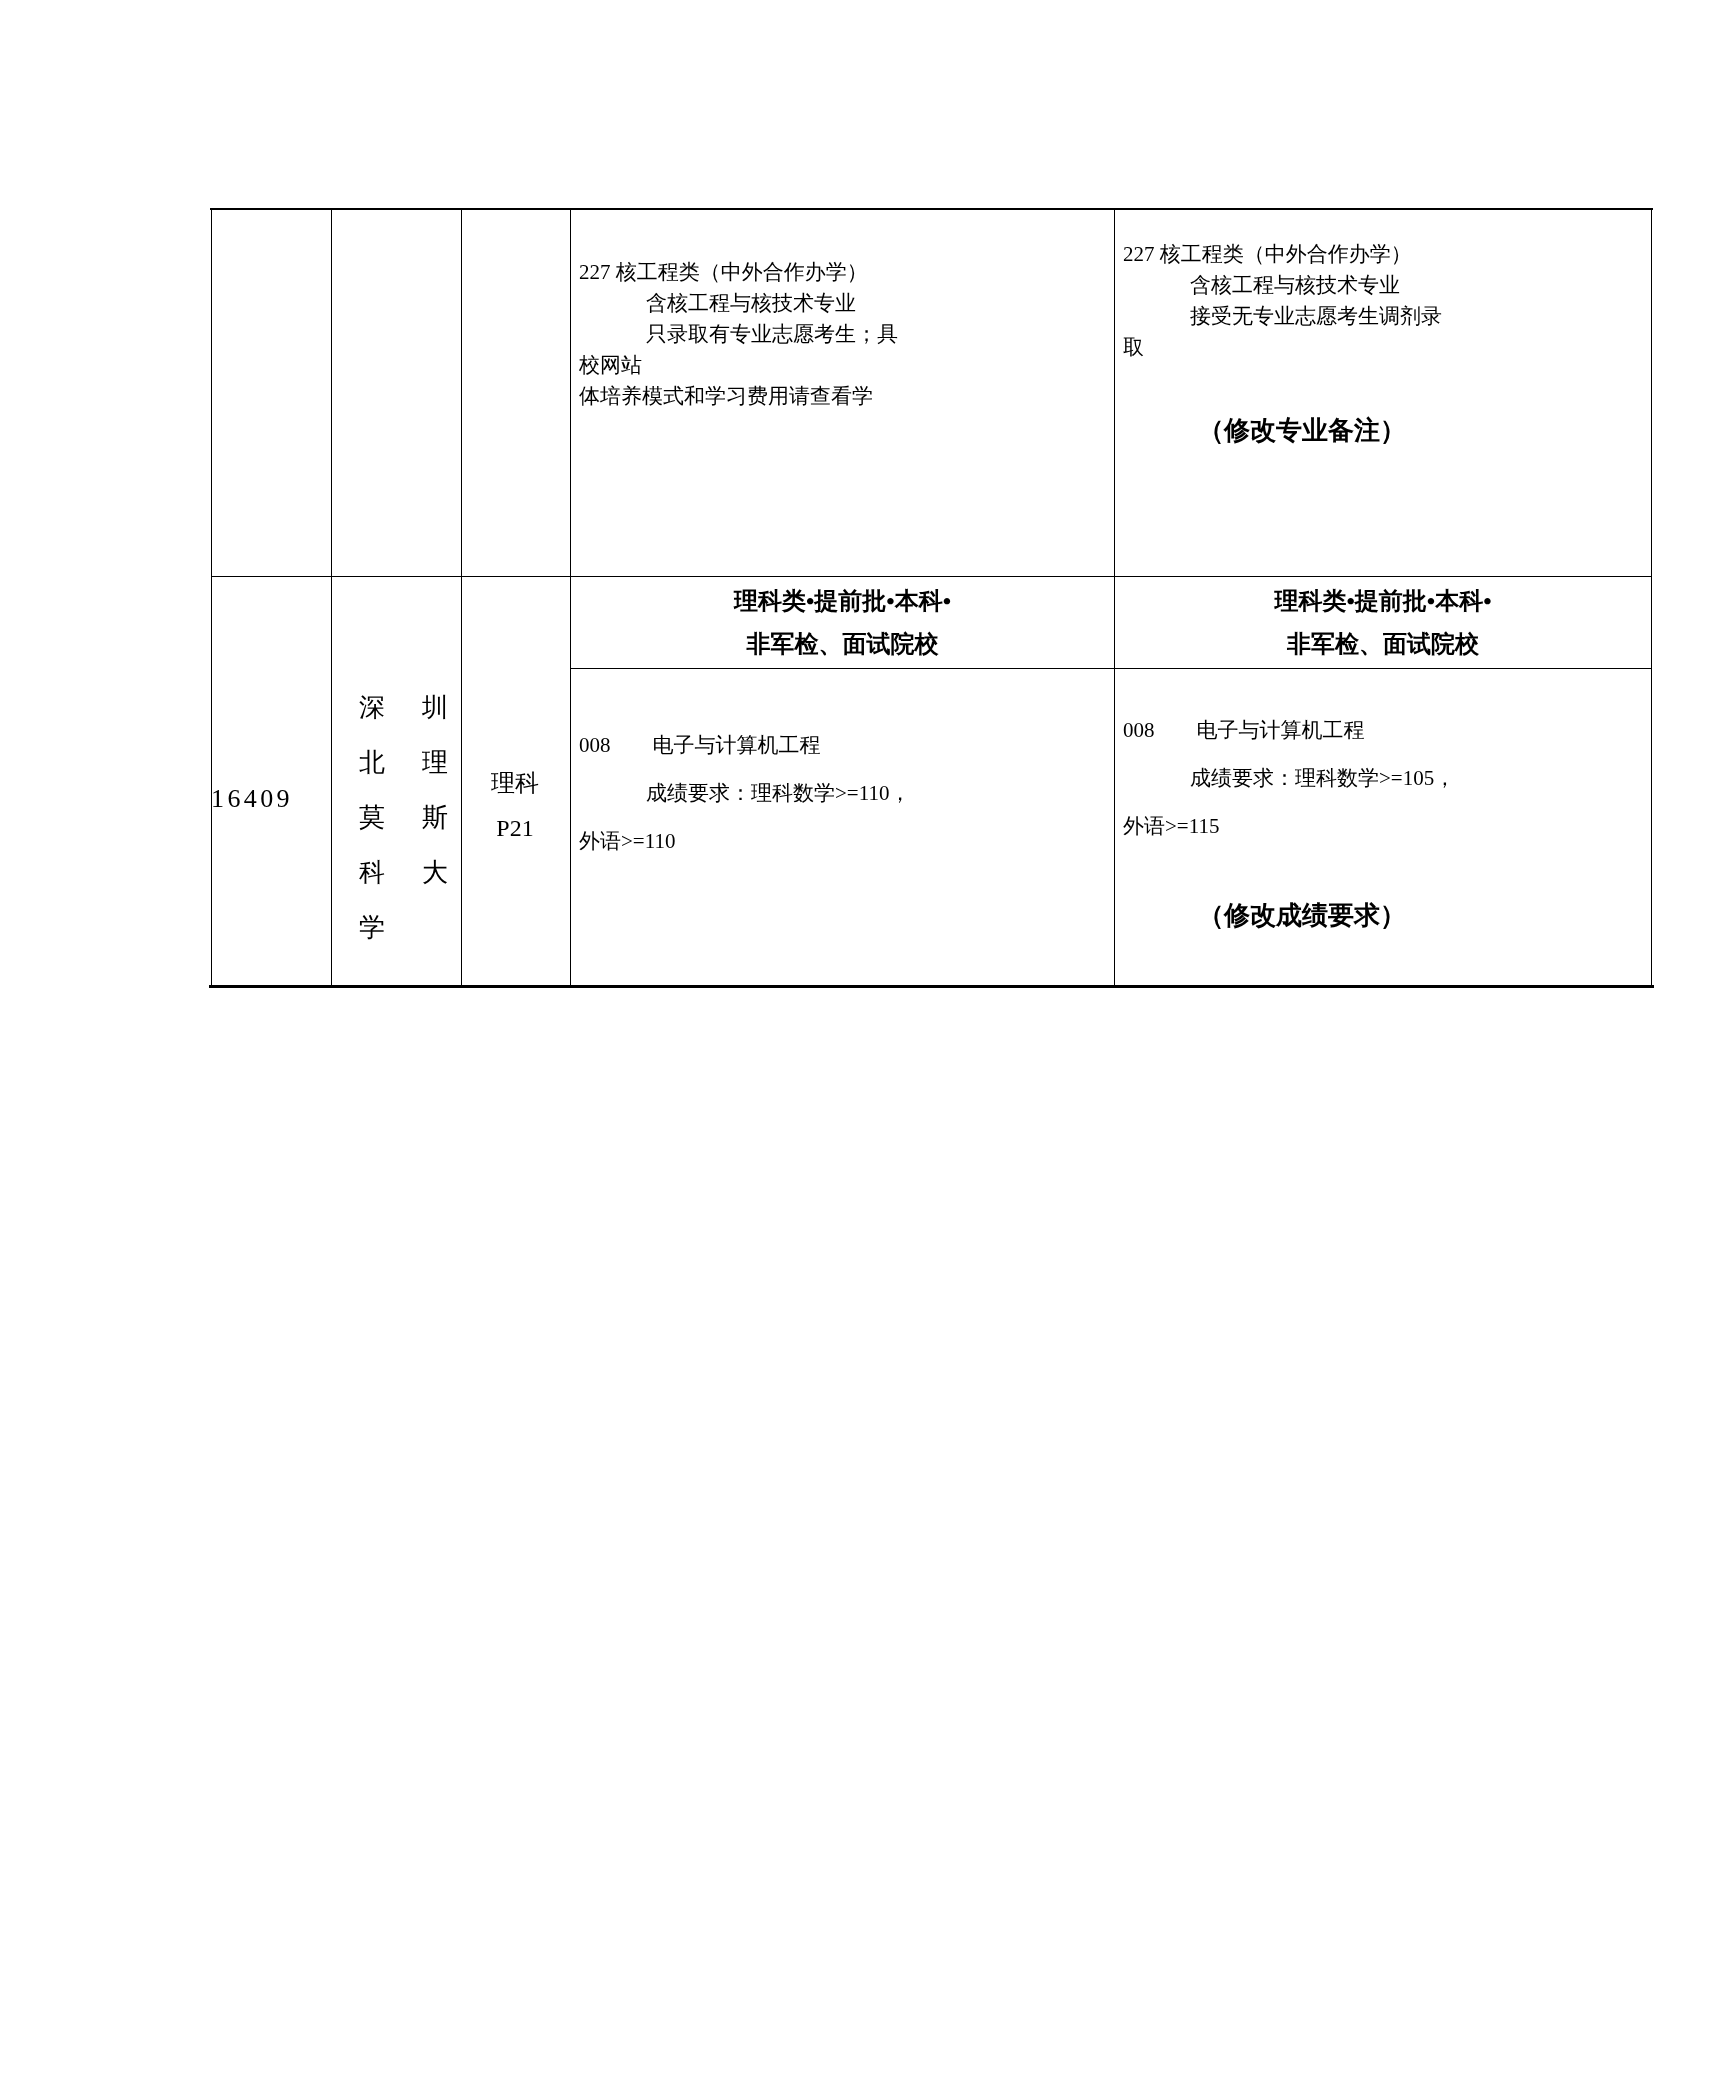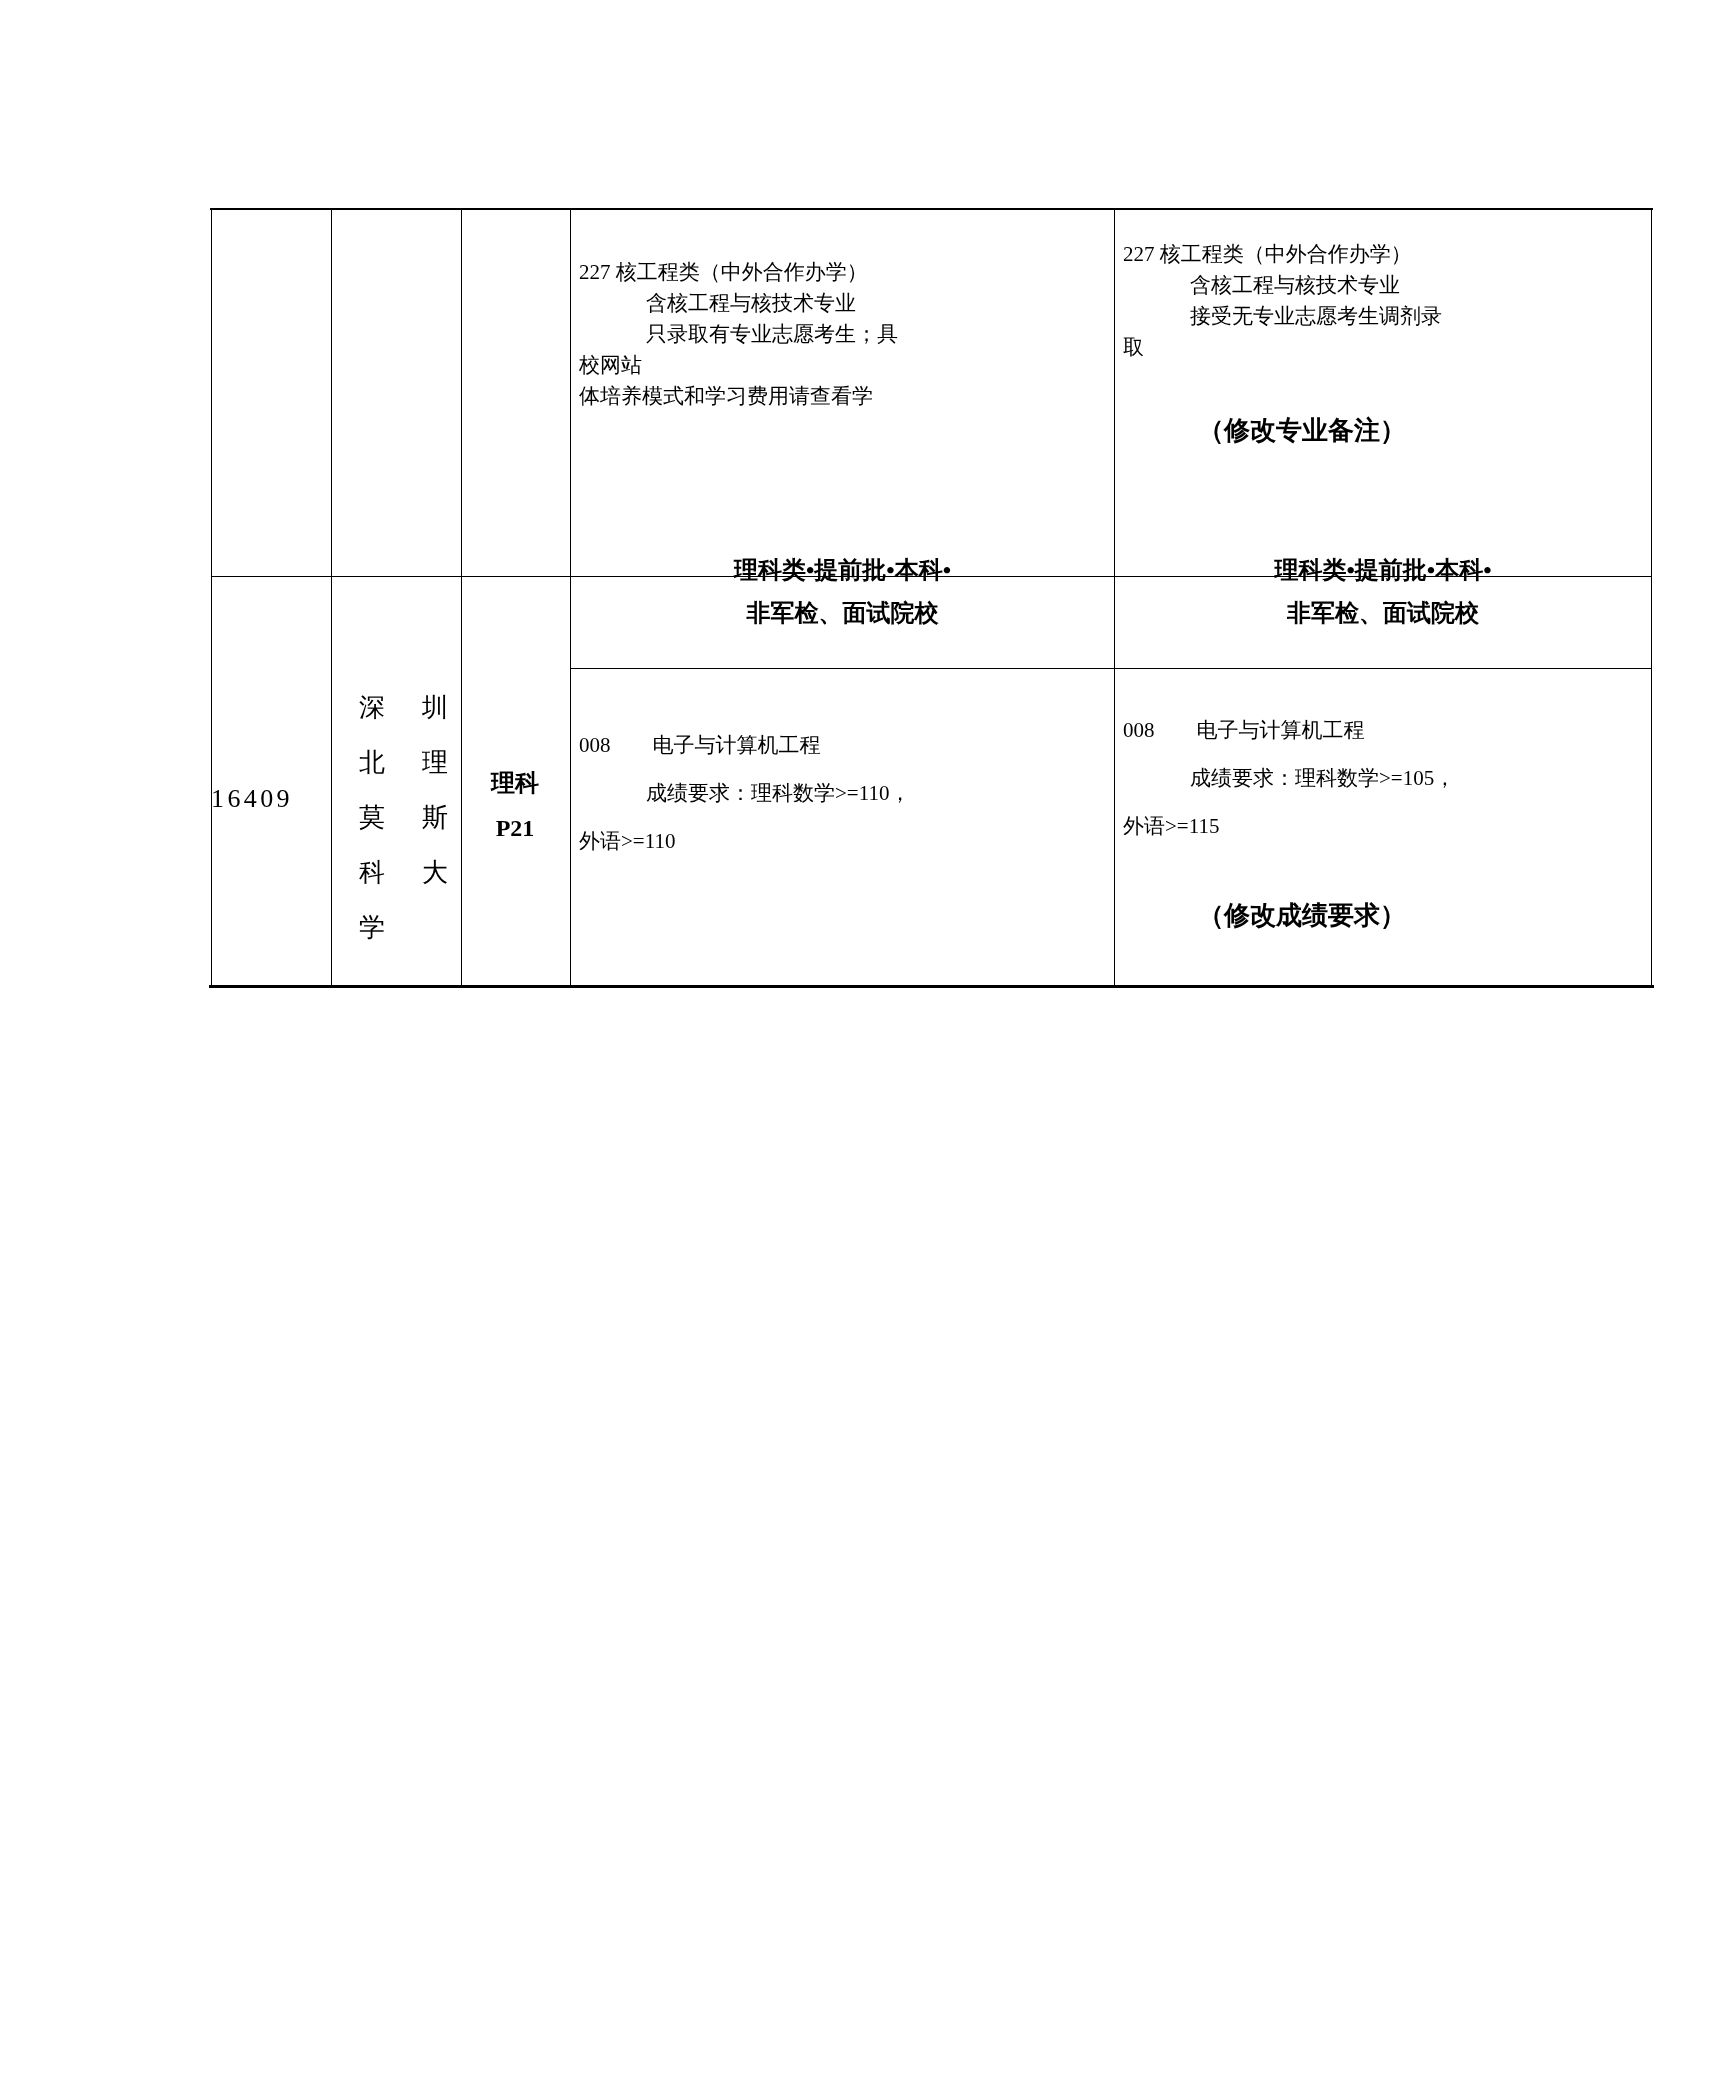--- a/index.html
+++ b/index.html
@@ -23,21 +23,21 @@
   
   .cellblock{position:absolute;}
   .ln{font-size:21px;line-height:31px;white-space:pre;}
   .ind{padding-left:67px;}
   .r2 .ln{line-height:48px;}
   .note{
     position:absolute;
     font-size:26px;font-weight:bold;white-space:pre;
   }
   .subhead{
-    position:absolute;top:546px;height:91px;
+    position:absolute;top:577px;height:91px;
     display:flex;flex-direction:column;align-items:center;justify-content:center;
     font-size:24px;font-weight:bold;line-height:43px;white-space:pre;
     text-align:center;
   }
   .sh4{left:571px;width:543px;}
   .sh5{left:1115px;width:536px;}
 
   
   .seat{
     position:absolute;left:211px;top:784px;width:120px;
@@ -46,21 +46,21 @@
   .school{
     position:absolute;left:359px;top:680px;width:89px;
     font-size:26px;
   }
   .school .srow{
     display:flex;justify-content:space-between;
     height:55px;align-items:center;white-space:pre;
   }
   .subj{
     position:absolute;left:461px;width:108px;
-    font-size:24px;text-align:center;white-space:pre;font-weight:bold;
+    font-size:24px;text-align:center;white-space:pre;
   }
   .subj1{top:767px;} .subj2{top:815px;}
 </style>
 </head>
 <body>
 
 <div id="page">
 
   <div class="hline l-top"></div>
   <div class="hline l-div"></div>

